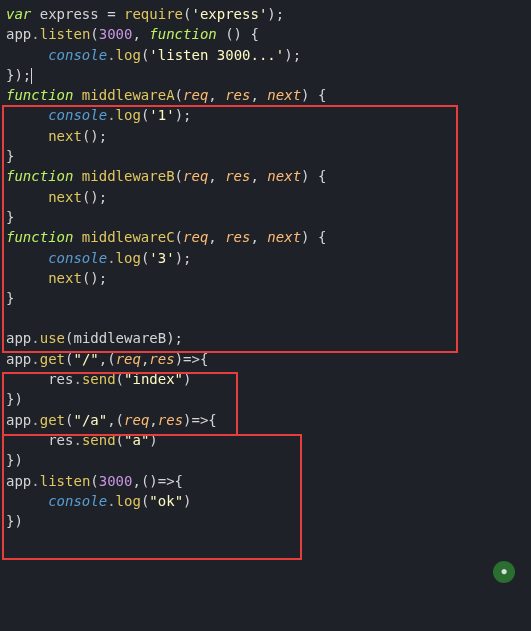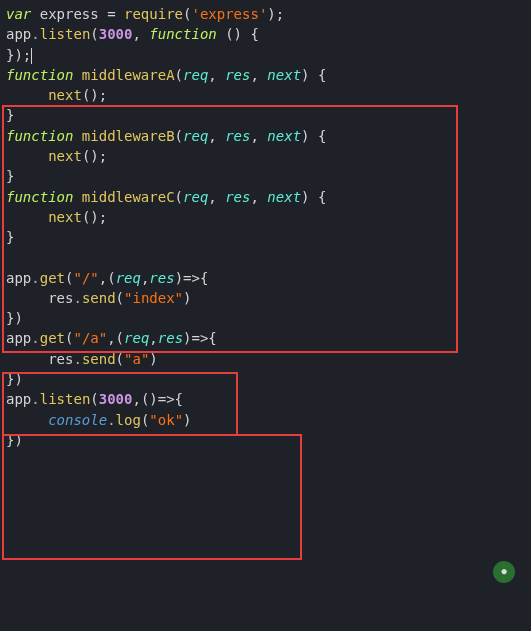--- a/index.html
+++ b/index.html
@@ -21,24 +21,24 @@
   }
   .line {
     white-space: pre;
     min-height: 20px;
   }
   .kw { color: #bef264; font-style: italic; }
   .fn { color: #e2c75f; }
   .ident { color: #d4d4d4; }
   .punct { color: #d4d4d4; }
   .dot { color: #b0b0b0; }
-  .num { color: #c995e0; font-weight: bold; }
-  .str { color: #f97316; }
+  .num { color: #c995e0; }
+  .str { color: #fef9c3; }
   .cons { color: #5a9dd2; font-style: italic; }
-  .param { color: #5eead4; font-style: italic; }
+  .param { color: #fdba74; font-style: italic; }
   .cursor {
     display: inline-block;
     width: 1px;
     height: 16px;
     background: #d4d4d4;
     vertical-align: middle;
   }
   .redbox {
     position: absolute;
     border: 2px solid #e83d3d;
@@ -69,36 +69,40 @@
     color: #fff;
   }
 </style>
 </head>
 <body>
 
 <div class="editor">
 
 <div class="line"><span class="kw">var</span><span class="ident"> express </span><span class="punct">= </span><span class="fn">require</span><span class="punct">(</span><span class="str">'express'</span><span class="punct">);</span></div>
 <div class="line"><span class="ident">app</span><span class="dot">.</span><span class="fn">listen</span><span class="punct">(</span><span class="num">3000</span><span class="punct">, </span><span class="kw">function</span><span class="punct"> () {</span></div>
+<div class="line"><span>     </span><span class="cons">console</span><span class="dot">.</span><span class="fn">log</span><span class="punct">(</span><span class="str">'listen 3000...'</span><span class="punct">);</span></div>
 <div class="line"><span class="punct">});</span><span class="cursor"></span></div>
 
 <div class="line"><span class="kw">function</span><span class="fn"> middlewareA</span><span class="punct">(</span><span class="param">req</span><span class="punct">, </span><span class="param">res</span><span class="punct">, </span><span class="param">next</span><span class="punct">) {</span></div>
+<div class="line"><span>     </span><span class="cons">console</span><span class="dot">.</span><span class="fn">log</span><span class="punct">(</span><span class="str">'1'</span><span class="punct">);</span></div>
 <div class="line"><span>     </span><span class="fn">next</span><span class="punct">();</span></div>
 <div class="line"><span class="punct">}</span></div>
 
 <div class="line"><span class="kw">function</span><span class="fn"> middlewareB</span><span class="punct">(</span><span class="param">req</span><span class="punct">, </span><span class="param">res</span><span class="punct">, </span><span class="param">next</span><span class="punct">) {</span></div>
 <div class="line"><span>     </span><span class="fn">next</span><span class="punct">();</span></div>
 <div class="line"><span class="punct">}</span></div>
 
 <div class="line"><span class="kw">function</span><span class="fn"> middlewareC</span><span class="punct">(</span><span class="param">req</span><span class="punct">, </span><span class="param">res</span><span class="punct">, </span><span class="param">next</span><span class="punct">) {</span></div>
+<div class="line"><span>     </span><span class="cons">console</span><span class="dot">.</span><span class="fn">log</span><span class="punct">(</span><span class="str">'3'</span><span class="punct">);</span></div>
 <div class="line"><span>     </span><span class="fn">next</span><span class="punct">();</span></div>
 <div class="line"><span class="punct">}</span></div>
 
 <div class="line"><span></span></div>
 
+<div class="line"><span class="ident">app</span><span class="dot">.</span><span class="fn">use</span><span class="punct">(</span><span class="ident">middlewareB</span><span class="punct">);</span></div>
 
 <div class="line"><span class="ident">app</span><span class="dot">.</span><span class="fn">get</span><span class="punct">(</span><span class="str">"/"</span><span class="punct">,(</span><span class="param">req</span><span class="punct">,</span><span class="param">res</span><span class="punct">)=&gt;{</span></div>
 <div class="line"><span>     </span><span class="ident">res</span><span class="dot">.</span><span class="fn">send</span><span class="punct">(</span><span class="str">"index"</span><span class="punct">)</span></div>
 <div class="line"><span class="punct">})</span></div>
 
 <div class="line"><span class="ident">app</span><span class="dot">.</span><span class="fn">get</span><span class="punct">(</span><span class="str">"/a"</span><span class="punct">,(</span><span class="param">req</span><span class="punct">,</span><span class="param">res</span><span class="punct">)=&gt;{</span></div>
 <div class="line"><span>     </span><span class="ident">res</span><span class="dot">.</span><span class="fn">send</span><span class="punct">(</span><span class="str">"a"</span><span class="punct">)</span></div>
 <div class="line"><span class="punct">})</span></div>
 
 <div class="line"><span class="ident">app</span><span class="dot">.</span><span class="fn">listen</span><span class="punct">(</span><span class="num">3000</span><span class="punct">,()=&gt;{</span></div>

